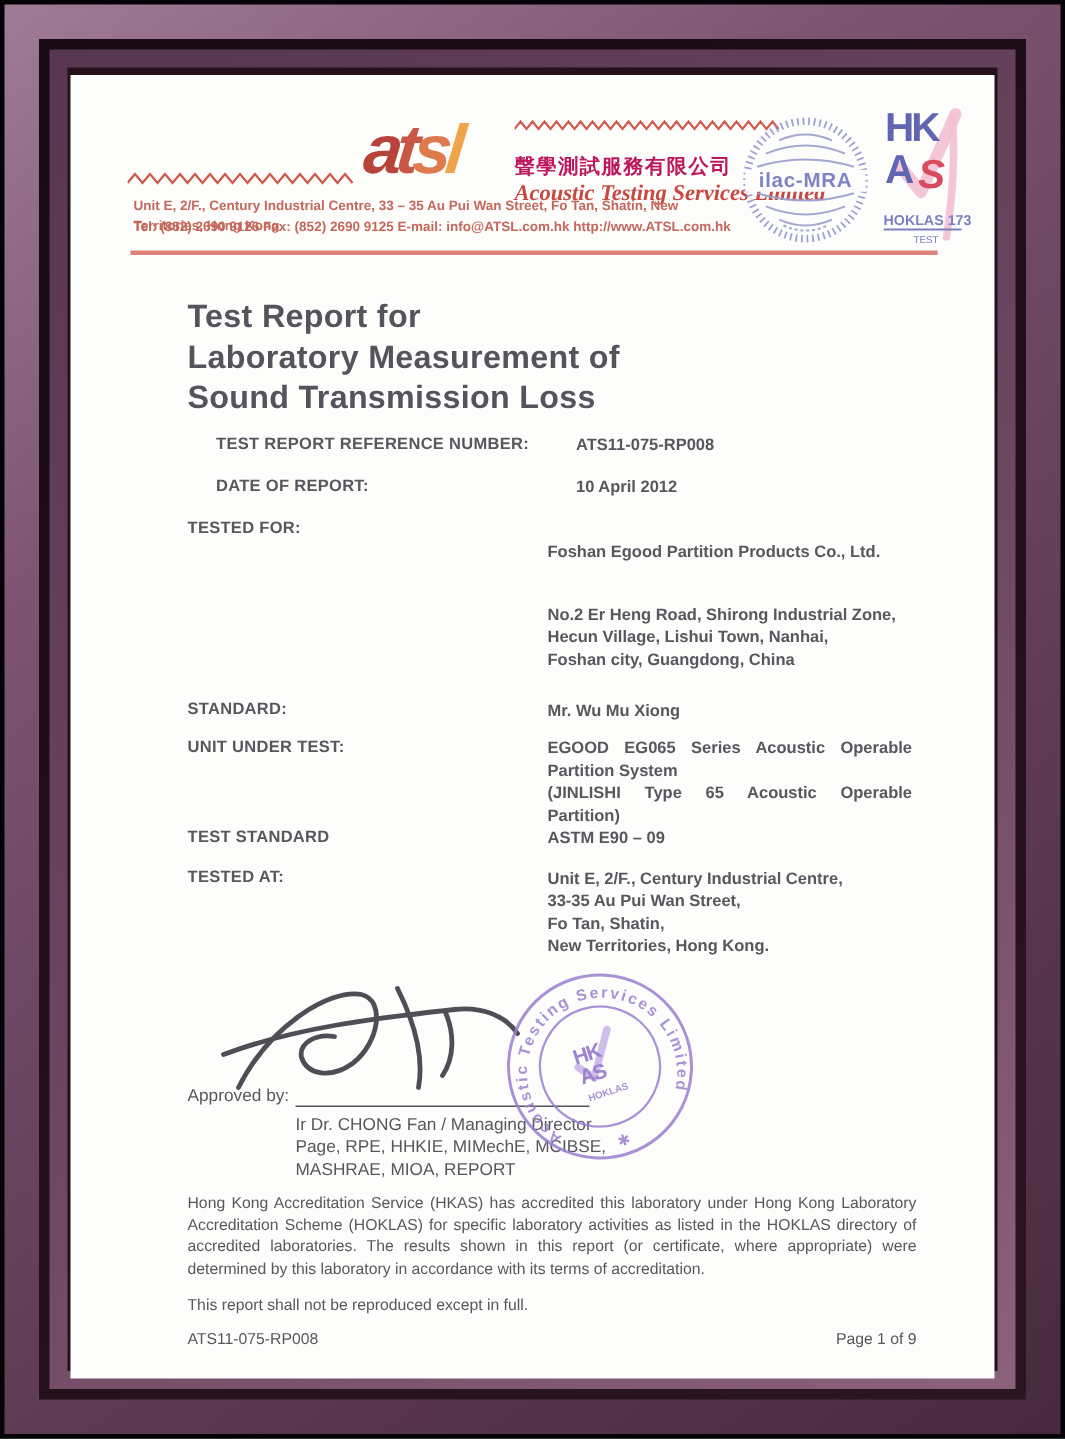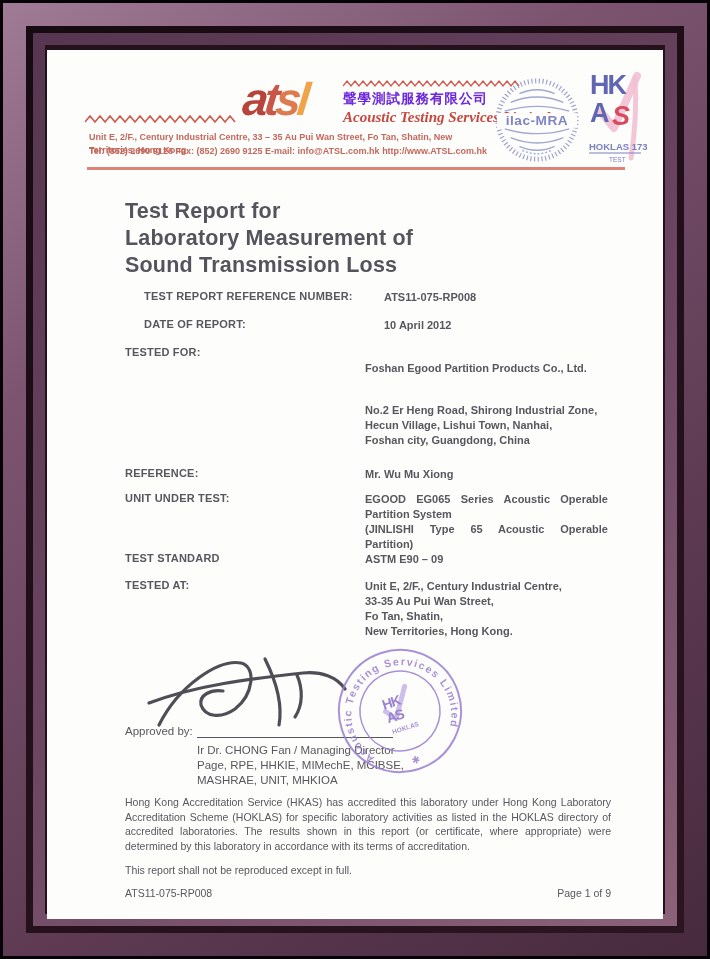--- a/index.html
+++ b/index.html
@@ -16,21 +16,21 @@
               background:#fdfdfc; color:#57575e; }
 
   
   .hdr { position:absolute; left:0; top:0; right:0; height:125px; }
   .zig { position:absolute; }
   .atsl { position:absolute; left:196px; top:26px; font-weight:bold; font-style:italic;
           font-size:46px; letter-spacing:-4px; transform:skewX(-6deg); line-height:1; }
   .atsl span { display:inline-block; }
   .a1{color:#b8433a;} .a2{color:#c95647;} .a3{color:#de7b4e;} .a4{color:#efa44a;}
   .rgt { position:absolute; left:296px; top:28px; width:190px; }
-  .zh { color:#6d28d9; font-size:13.5px; font-weight:bold; letter-spacing:1px; white-space:nowrap; }
+  .zh { color:#be185d; font-size:13.5px; font-weight:bold; letter-spacing:1px; white-space:nowrap; margin-top:12px; }
   .en-script { color:#c8473f; font-family:"Liberation Serif", serif; font-style:italic;
                font-weight:bold; font-size:15px; white-space:nowrap; margin-top:1px; }
   .addr { position:absolute; left:42px; top:81px; color:#c4685c; font-size:9px; font-weight:bold;
           width:400px; line-height:13px; }
   .contacts { position:absolute; left:42px; top:96px; color:#c4685c; font-size:9px; font-weight:bold; }
   .contacts span { }
   .redrule { position:absolute; left:40px; top:117px; width:538px; height:3px; background:#dd8276; }
   .ilac { position:absolute; left:446px; top:26px; }
   .hkas { position:absolute; left:542px; top:20px; }
 
@@ -144,21 +144,21 @@
       <div class="frow mb4">
         <div class="flabel">TESTED FOR:</div>
         <div class="fvalue">
           <div>Foshan Egood Partition Products Co., Ltd.</div>
           <div class="addr2">No.2 Er Heng Road, Shirong Industrial Zone,
 Hecun Village, Lishui Town, Nanhai,
 Foshan city, Guangdong, China</div>
         </div>
       </div>
       <div class="frow mb10">
-        <div class="flabel">REFERENCE:</div>
+        <div class="flabel">STANDARD:</div>
         <div class="fvalue">Mr. Wu Mu Xiong</div>
       </div>
       <div class="frow mb26">
         <div class="flabel">UNIT UNDER TEST:</div>
         <div class="fvalue">EGOOD EG065 Series Acoustic Operable Partition System
 (JINLISHI Type 65 Acoustic Operable Partition)</div>
       </div>
       <div class="frow mb12">
         <div class="flabel">TEST STANDARD</div>
         <div class="fvalue">ASTM E90 – 09</div>
@@ -179,21 +179,21 @@
           <path d="M4,52 C52,34 104,28 158,22 C176,20 192,26 200,38"></path>
           <path d="M120,8 C130,28 138,52 134,74"></path>
           <path d="M152,24 C158,38 158,54 150,66"></path>
         </g>
       </svg>
       <div class="sigline"></div>
       <div class="approved">Approved by:</div>
       <div class="names">
         <div>Ir Dr. CHONG Fan / Managing Director</div>
         <div>Page, RPE, HHKIE, MIMechE, MCIBSE,</div>
-        <div>MASHRAE, UNIT, MHKIOA</div>
+        <div>MASHRAE, MIOA, REPORT</div>
       </div>
       <svg class="stamp" width="140" height="140" viewBox="0 0 140 140">
         <g transform="rotate(-18 70 70)">
           <circle cx="70" cy="70" r="61" fill="none" stroke="#9a7fd0" stroke-width="2"></circle>
           <circle cx="70" cy="70" r="40" fill="none" stroke="#9a7fd0" stroke-width="1.5"></circle>
           <defs>
             <path id="ringpath" d="M33,108 A50,50 0 1 1 107,108"></path>
           </defs>
           <text font-size="10.5" fill="#9a7fd0" font-weight="bold" letter-spacing="1.5">
             <textPath href="#ringpath" startOffset="2">Acoustic  Testing  Services  Limited</textPath>

